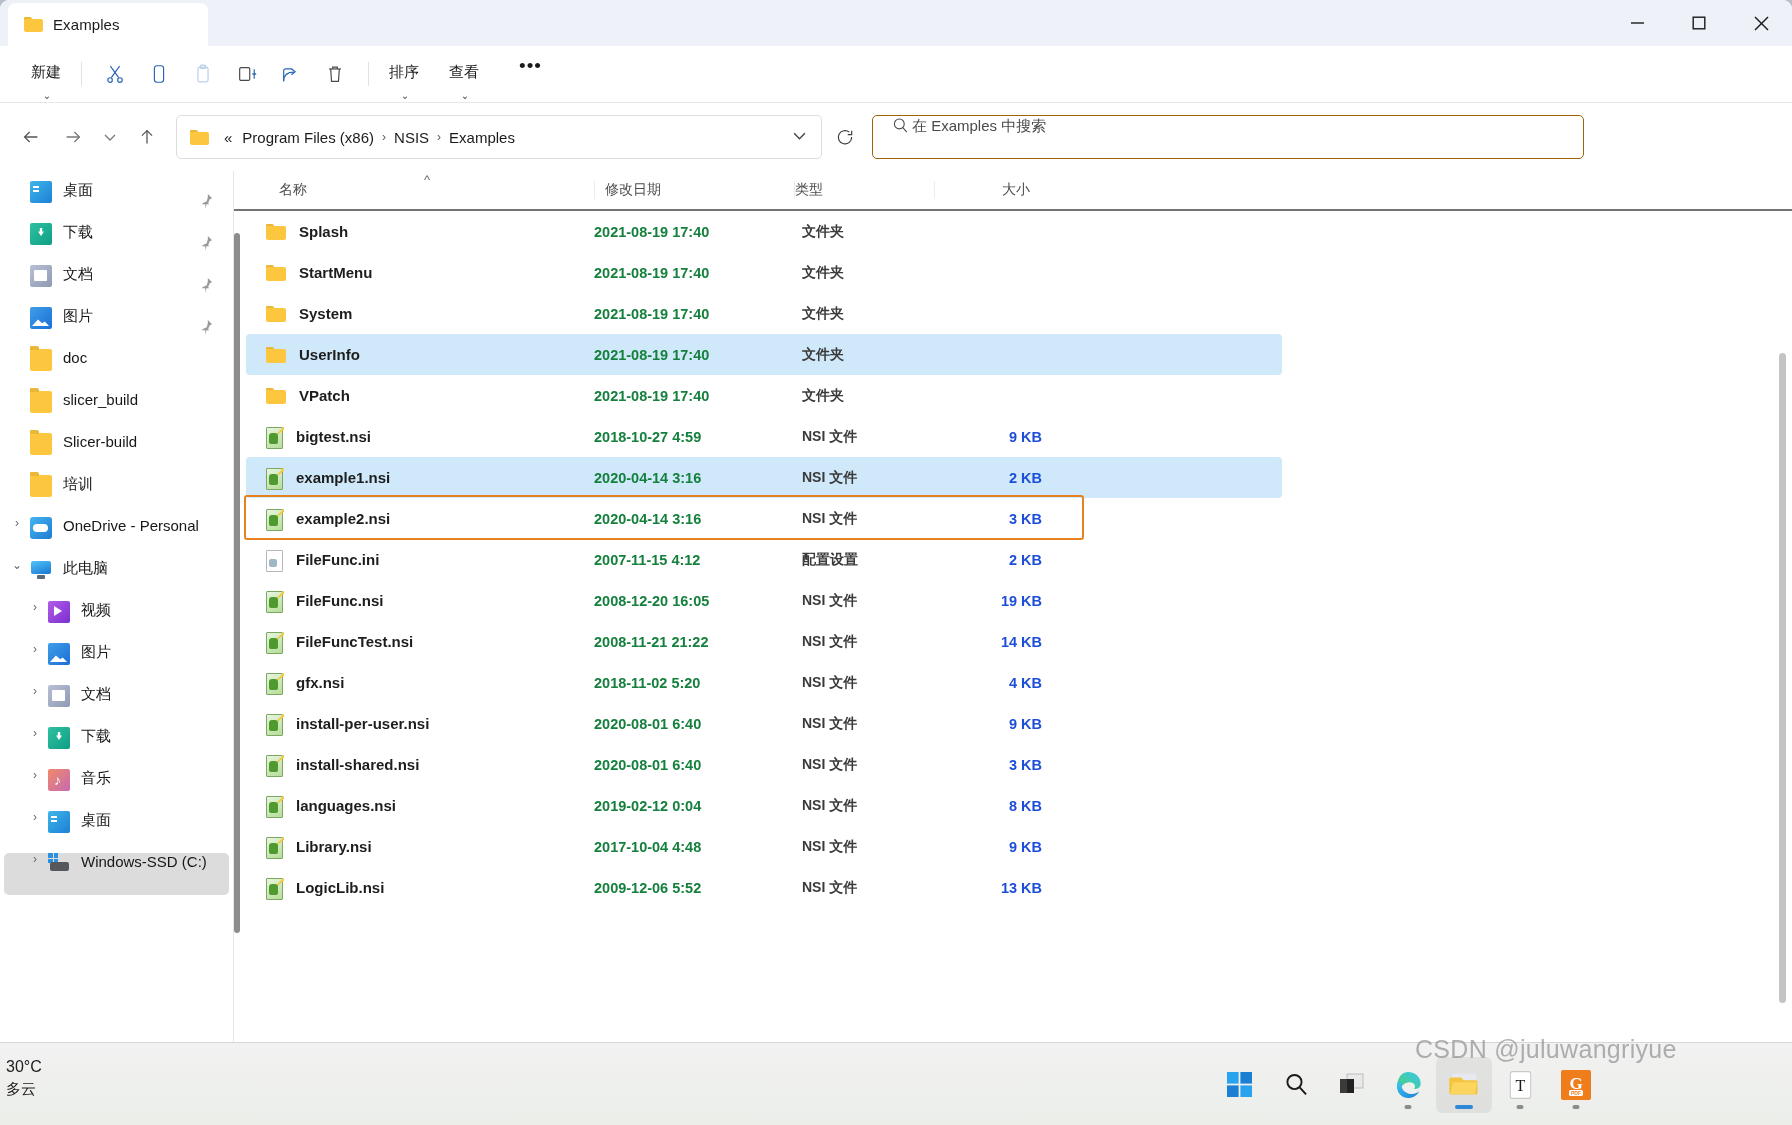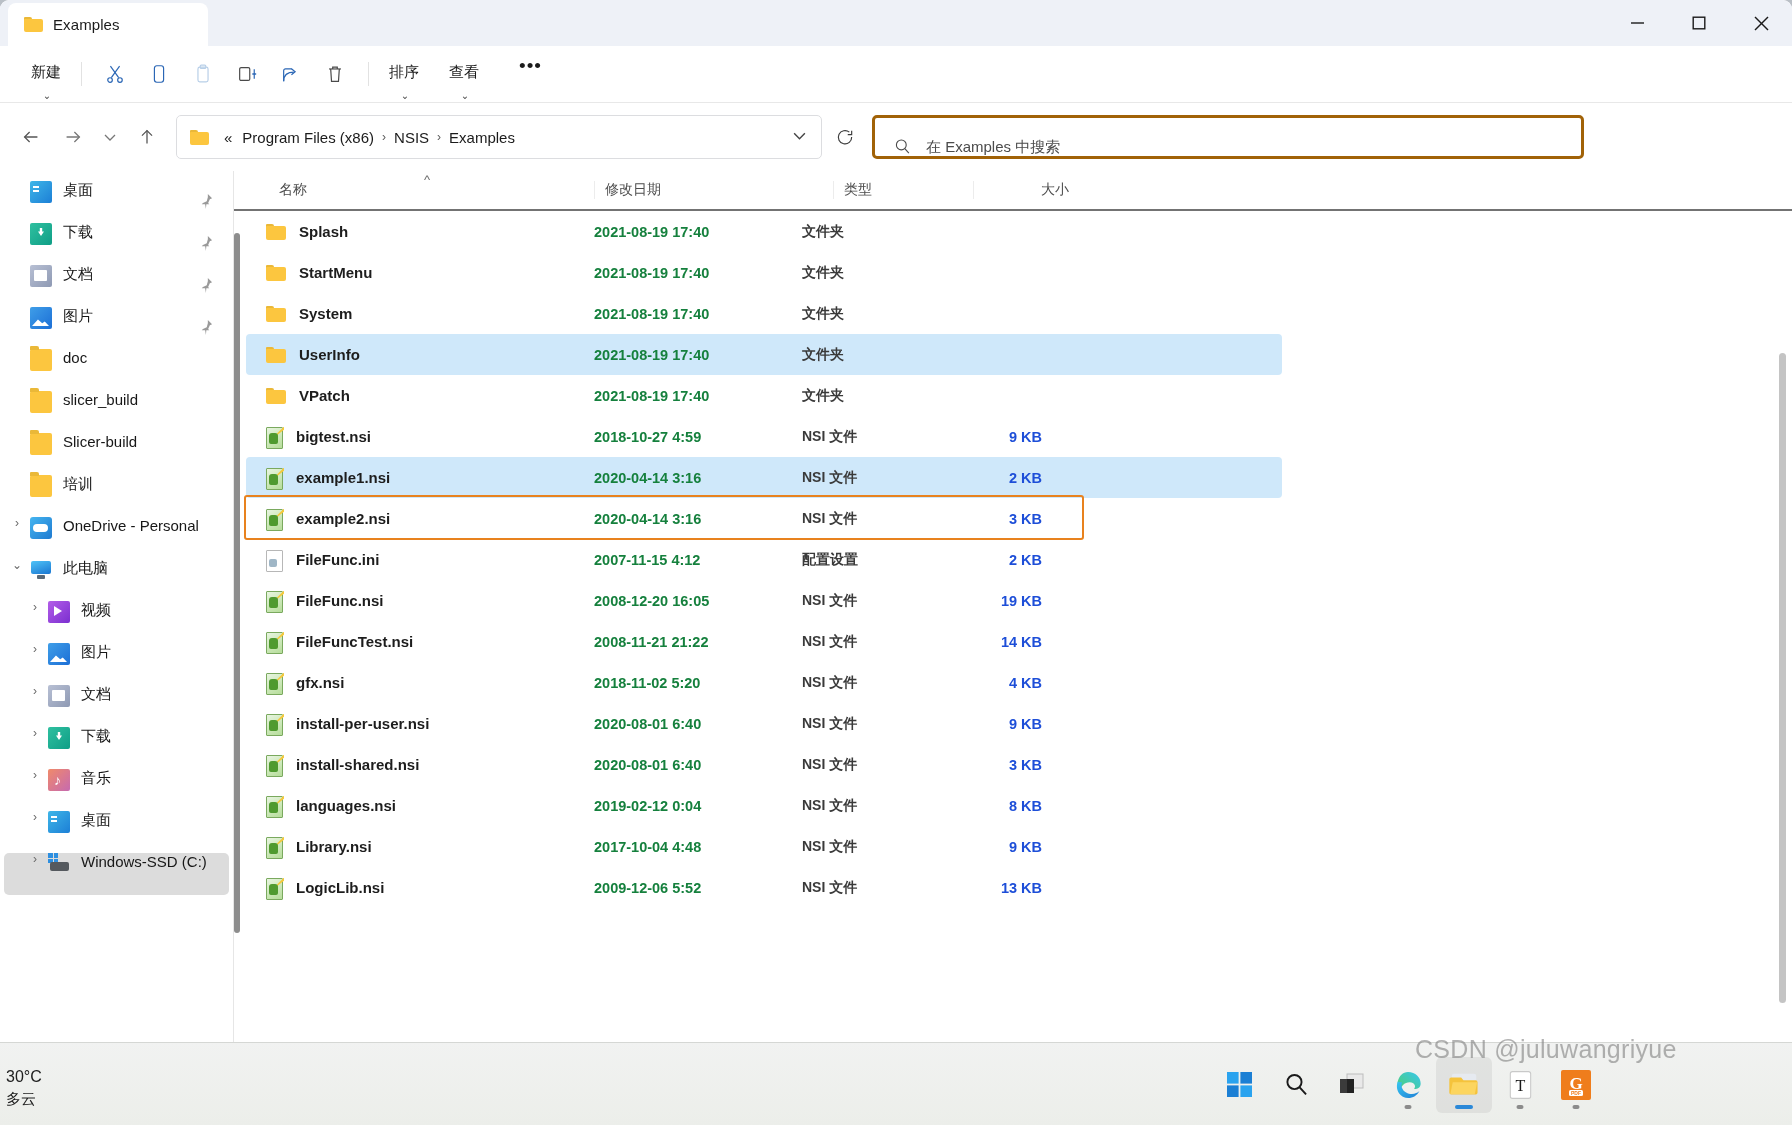--- a/index.html
+++ b/index.html
@@ -115,22 +115,22 @@
   .crumb { padding: 0 5px; }
   .crumb-sep { color:#5b5b5b; font-size: 12px; padding: 0 3px; }
   #addr-chev { color:#444; font-size: 12px; padding-right:6px; }
   #refresh {
     width: 46px; height: 44px; flex:none;
     display:flex;align-items:center;justify-content:center;
     color:#3c3c3c;
   }
   #searchbar {
     flex: none; width: 712px; height: 44px;
-    border: 3px solid #a16207; border-radius: 5px;
-    display:flex; align-items:flex-end; gap: 12px;
+    border: 1px solid #a16207; border-radius: 5px;
+    display:flex; align-items:flex-start; 
     padding-left: 18px;
     margin-left: 4px;
   }
   #search-input {
     border: none; outline: none; flex:1;
     font-size: 15px; color:#3b3b3b;
     font-family: inherit;
     background: transparent;
   }
   #search-input::placeholder { color: #4b4b4b; opacity: 1; }
@@ -207,21 +207,21 @@
     overflow: hidden;
   }
   #colhead {
     height: 40px; display:flex; align-items:center;
     position: relative;
     font-size: 14px; color:#4d4d4d;
     border-bottom: 2px solid #737373;
   }
   .col-name  { width: 360px; padding-left: 45px; position:relative; }
   .col-date  { width: 200px; padding-left: 10px; border-left:1px solid #ececec; }
-  .col-type  { width: 140px; padding-left: 10px; border-left:1px solid #ececec;margin-left:39px; }
+  .col-type  { width: 140px; padding-left: 0; border-left:1px solid #ececec; }
   .col-size  { width: 110px; padding-right: 14px; text-align:right; border-left:1px solid #ececec; }
   #sortcaret {
     position:absolute; left: 190px; top: -9px;
     font-size: 13px; color:#6b6b6b;
   }
   .row {
     height: 41px; display:flex; align-items:center;
     font-size: 15px; color:#1d1d1d;
     position: relative;
     margin-left: 12px;
@@ -266,21 +266,21 @@
   }
 
   
   #taskbar {
     position:absolute; left:0; bottom:0;
     width:1792px; height: 83px;
     background: linear-gradient(180deg,#f1f2f1,#eceeea);
     border-top: 1px solid #d5d7d4;
   }
   #weather {
-    position:absolute; left: 6px; top: 22px;
+    position:absolute; left: 6px; top: 12px;
     line-height: 1.45; color:#202020;
   }
   #weather .t { font-size: 16px; }
   #weather .d { font-size: 15px; }
   #tray {
     position:absolute; left: 50%; transform: translateX(-50%);
     top: 0; height: 83px;
     display:flex; align-items:center; gap: 0px;
     margin-left: 512px;
   }

